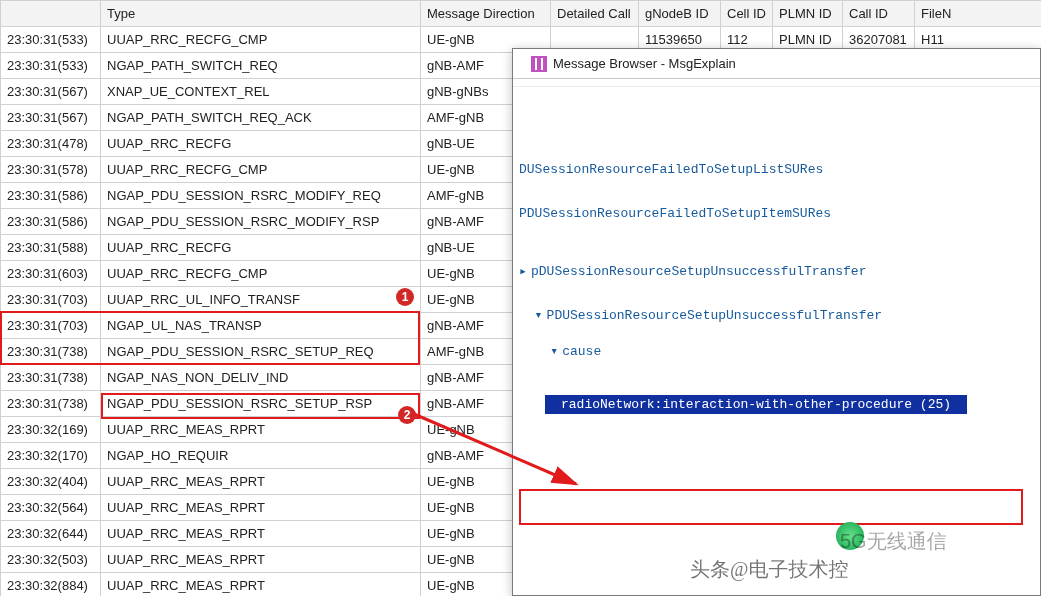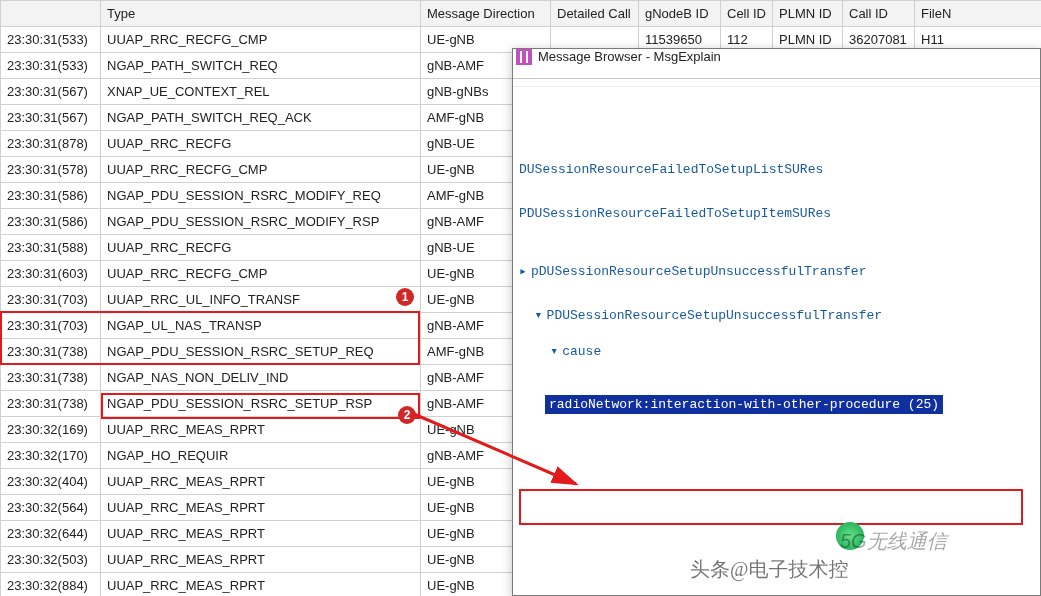--- a/index.html
+++ b/index.html
@@ -70,22 +70,22 @@
     left: 512px; top: 48px;
     width: 529px; height: 548px;
     border: 1px solid #7a7a7a;
     background: #fff;
     box-shadow: 0 2px 10px rgba(0,0,0,.25);
     z-index: 5;
   }
   .mb-titlebar {
     height: 30px;
     background: #fff;
-    display: flex; align-items: flex-start;
-    padding: 0 3px;
+    display: flex; align-items: center;
+    padding: 0 18px;
     border-bottom: 1px solid #c8c8c8;
     font-size: 13px;
   }
   .mb-icon {
     width: 16px; height: 16px; margin-right: 6px;
     background: #c151c1;
     display: inline-block;
     position: relative;
   }
   .mb-icon::before, .mb-icon::after {
@@ -106,40 +106,40 @@
     color: #165a9c;
     padding: 4px 6px;
     position: relative;
     height: calc(100% - 40px);
   }
   .mb-line { white-space: pre; line-height: 22px; }
   .mb-line .tw { color: #165a9c; display:inline-block; width:12px; }
   .mb-sel {
     background: #1030a0;
     color: #fff;
-    padding: 2px 4px;
+    padding: 2px 16px;
     white-space: pre;
     font-family: "Courier New", monospace;
     display: inline-block;
   }
 
   
   svg.arrow {
     position: absolute;
     pointer-events: none;
     z-index: 20;
   }
 
   
   .wm {
     position: absolute;
     pointer-events: none;
     z-index: 30;
   }
-  .wm1 { left: 840px; top: 528px; font-size: 20px; color: rgba(0,0,0,.35); font-style: italic; }
+  .wm1 { left: 840px; top: 528px; font-size: 20px; color: rgba(0,0,0,.35); }
   .wm2 { left: 690px; top: 556px; font-size: 20px; color: rgba(0,0,0,.55); font-family: Liberation Serif, serif; }
   .wm-logo {
     position:absolute; left:836px; top:522px; width:28px; height:28px;
     border-radius:50%; background:radial-gradient(circle,#65e08a,#11a34c);
     z-index:30; pointer-events:none;
   }
 </style>
 </head>
 <body>
 
@@ -207,21 +207,21 @@
         <td>NGAP_PATH_SWITCH_REQ_ACK</td>
         <td>AMF-gNB</td>
         <td></td>
         <td></td>
         <td></td>
         <td></td>
         <td></td>
         <td></td>
       </tr>
       <tr>
-        <td>23:30:31(878)</td>
+        <td>23:30:31(478)</td>
         <td>UUAP_RRC_RECFG</td>
         <td>gNB-UE</td>
         <td></td>
         <td></td>
         <td></td>
         <td></td>
         <td></td>
         <td></td>
       </tr>
       <tr>

